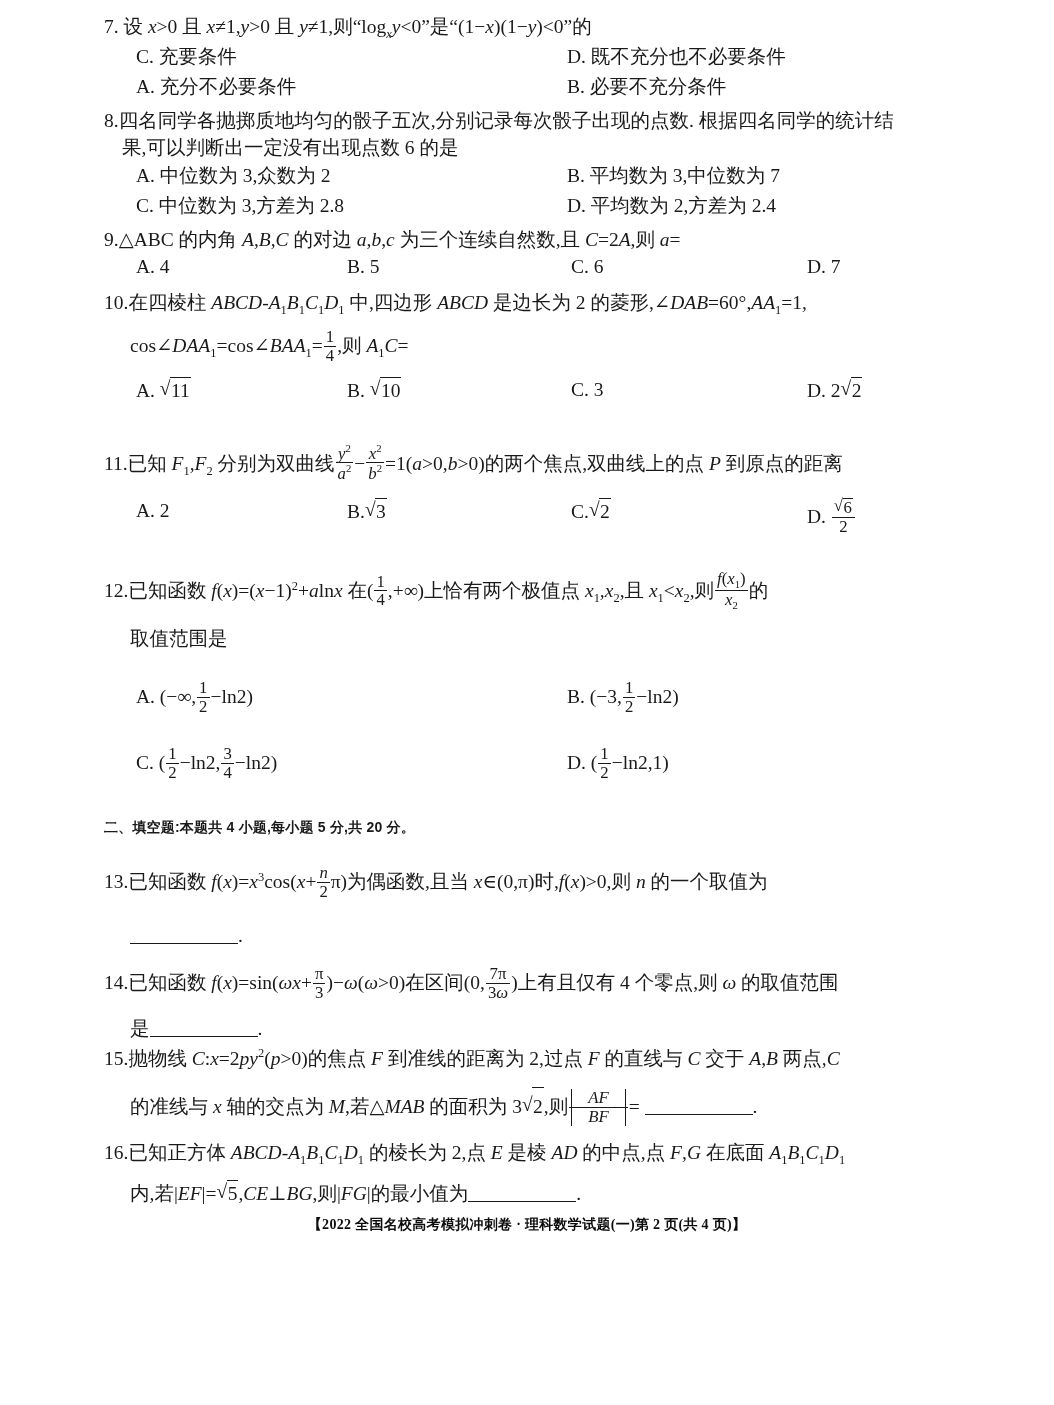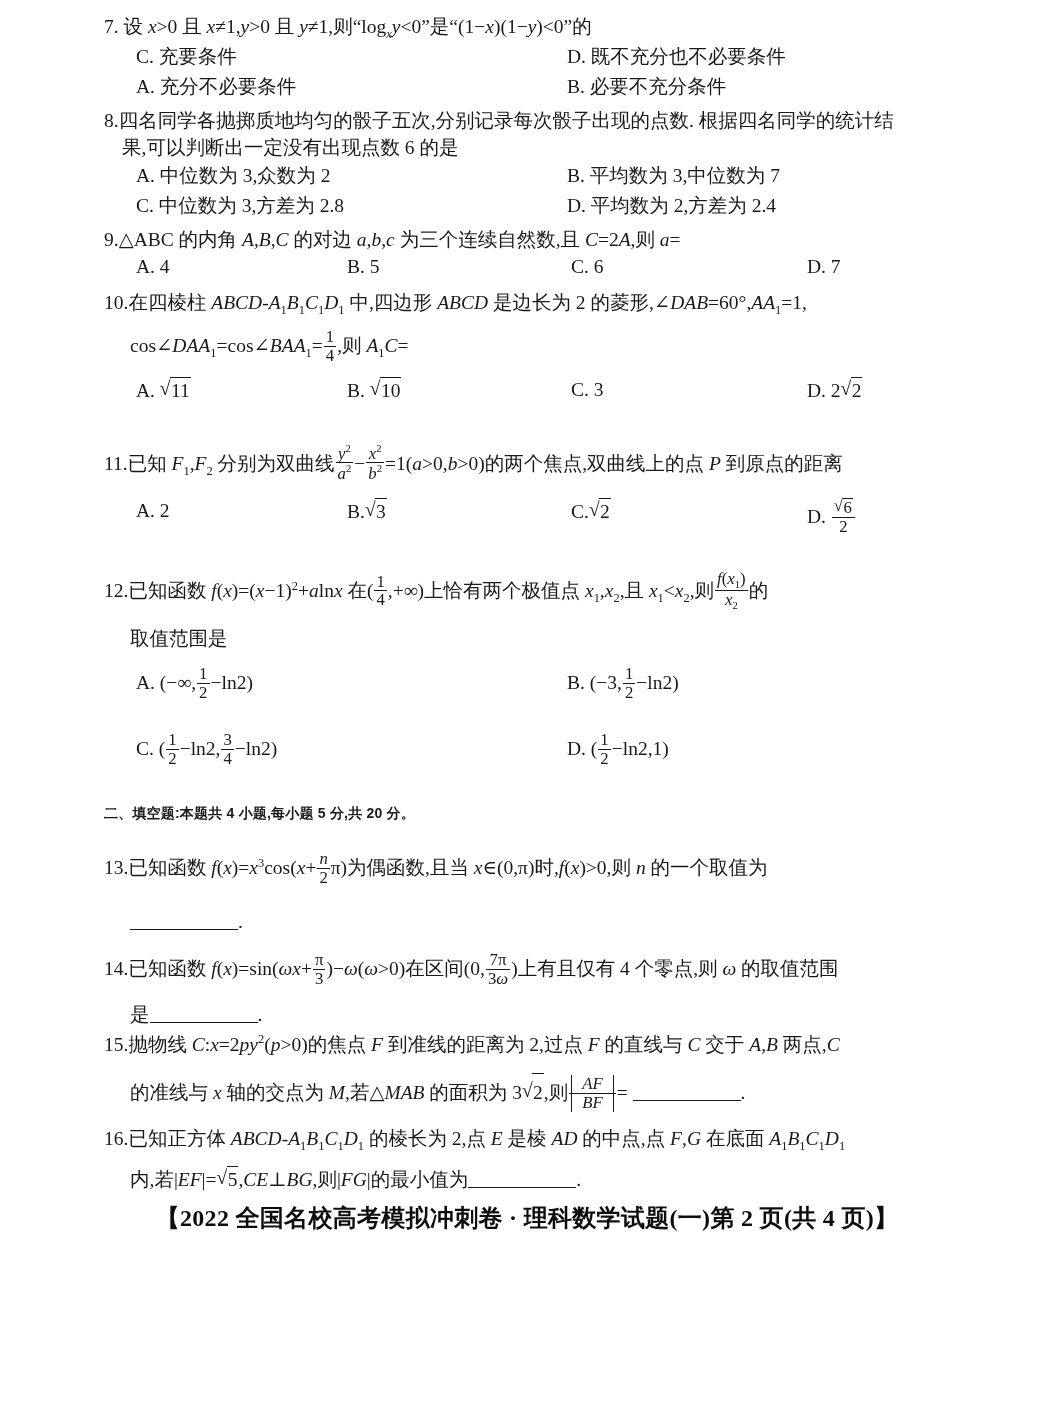--- a/index.html
+++ b/index.html
@@ -104,21 +104,21 @@
     display: inline-block;
     border-top: 1.05px solid #1a1a1a;
     padding: 0 1px 0 1px;
     margin-top: 0.02em;
   }
 
   .abs {
     display: inline-block;
     border-left: 1.1px solid #1a1a1a;
     border-right: 1.1px solid #1a1a1a;
-    padding: 0 10px;
+    padding: 0 16px;
   }
 
   .blank {
     display: inline-block;
     border-bottom: 1.4px solid #1a1a1a;
     width: 108px;
     height: 1em;
     vertical-align: -2px;
   }
 
@@ -128,21 +128,21 @@
     font-size: 14px;
     letter-spacing: 0.2px;
   }
 
   .footer {
     position: absolute;
     left: 0;
     right: 0;
     bottom: 14px;
     text-align: center;
-    font-size: 24px;
+    font-size: 14px;
     font-family: "Liberation Serif", serif;
     font-weight: bold;
     letter-spacing: 0.3px;
     color: #0d0d0d;
   }
 </style>
 </head>
 <body>
 
 <div class="page">
@@ -218,21 +218,21 @@
     </div>
   </div>
 
   <div class="q" style="margin-top:20px;">
     <div class="qline" style="line-height:1.9;">
       <span class="qnum">12.</span>已知函数 <span class="math">f</span>(<span class="math">x</span>)=(<span class="math">x</span>−1)<sup>2</sup>+<span class="math">a</span>ln<span class="math">x</span> 在(<span class="frac"><span class="num">1</span><span class="den">4</span></span>,+∞)上恰有两个极值点 <span class="math">x</span><sub>1</sub>,<span class="math">x</span><sub>2</sub>,且 <span class="math">x</span><sub>1</sub>&lt;<span class="math">x</span><sub>2</sub>,则<span class="frac"><span class="num"><span class="math">f</span>(<span class="math">x</span><sub>1</sub>)</span><span class="den"><span class="math">x</span><sub>2</sub></span></span>的
     </div>
     <div class="qline" style="margin-top:14px;">
       <span class="indent"></span>取值范围是
     </div>
-    <div class="choices tall" style="margin-top:14px;">
+    <div class="choices tall" style="margin-top:28px;">
       <span class="choice cL">A.&nbsp;(−∞,<span class="frac"><span class="num">1</span><span class="den">2</span></span>−ln2)</span>
       <span class="choice cR">B.&nbsp;(−3,<span class="frac"><span class="num">1</span><span class="den">2</span></span>−ln2)</span>
     </div>
     <div class="choices tall" style="margin-top:14px;">
       <span class="choice cL">C.&nbsp;(<span class="frac"><span class="num">1</span><span class="den">2</span></span>−ln2,<span class="frac"><span class="num">3</span><span class="den">4</span></span>−ln2)</span>
       <span class="choice cR">D.&nbsp;(<span class="frac"><span class="num">1</span><span class="den">2</span></span>−ln2,1)</span>
     </div>
   </div>
 
   <div class="section-head" style="margin-top:22px;">

